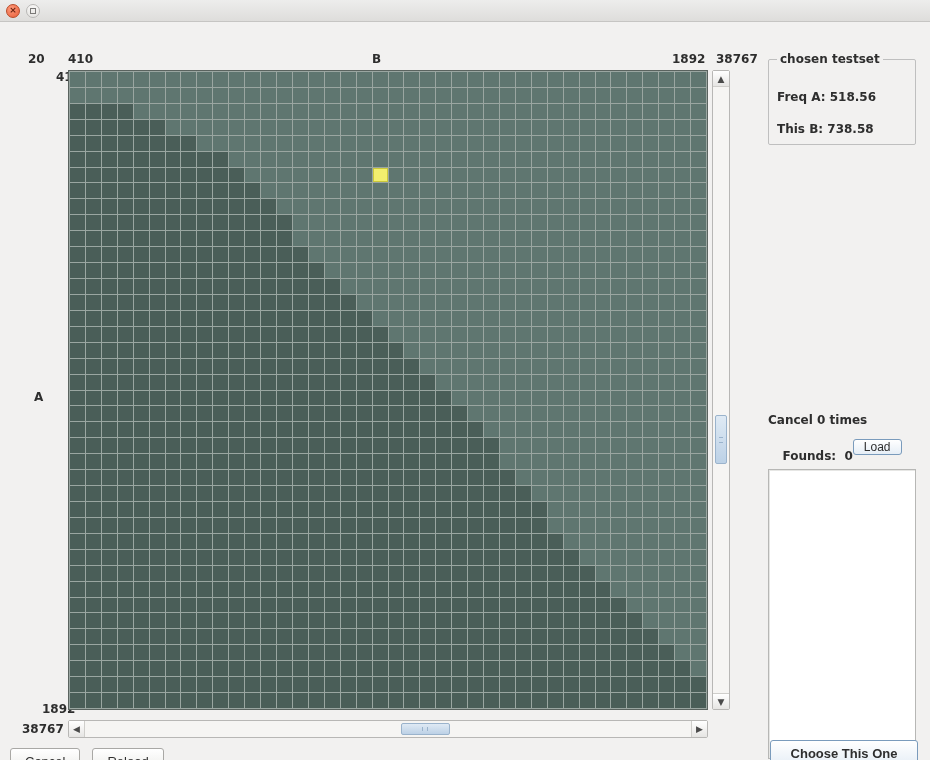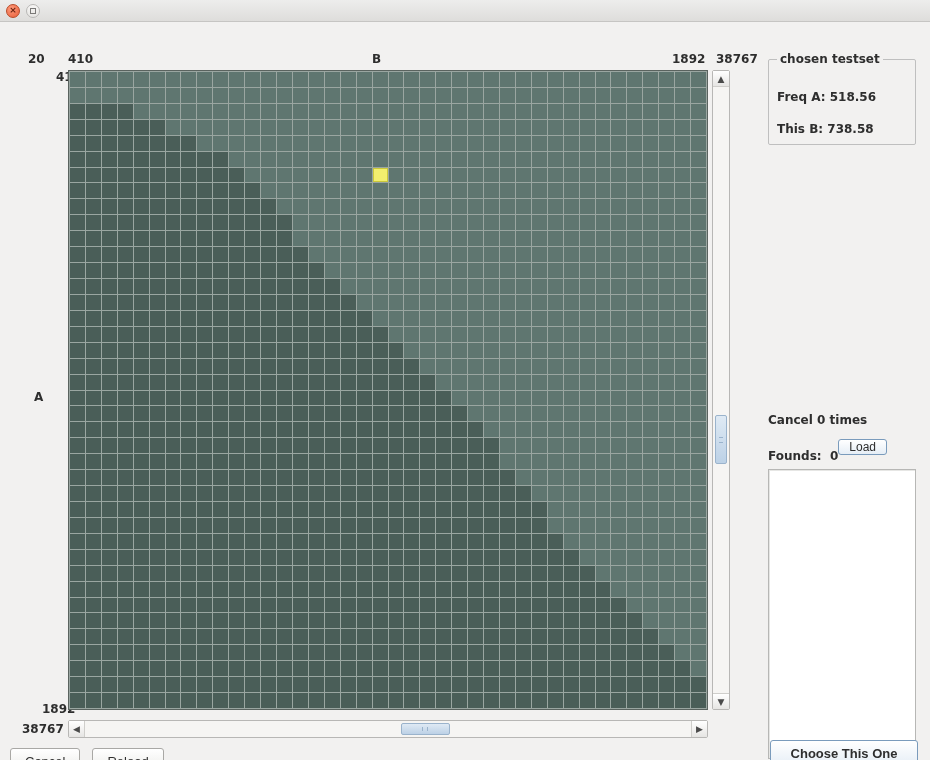--- a/index.html
+++ b/index.html
@@ -172,21 +172,21 @@
     border: 1px solid #bfbfbf;
     border-radius: 2px;
     padding: 6px 8px 8px 8px;
     background: #f2f1f0;
   }
   fieldset.group legend {
     font-size: 12px; font-weight: bold; padding: 0 3px;
   }
   .kv { font-weight: bold; font-size: 12px; margin-top: 18px; }
   .side-mid { margin-top: 268px; }
-  .side-row { display:flex; align-items:center; justify-content:flex-start; margin-top:4px; }
+  .side-row { display:flex; align-items:center; justify-content:center; margin-top:4px; }
   .listbox {
     margin-top: 6px;
     width: 100%; height: 290px;
     background: #ffffff;
     border: 1px solid #b7b7b5;
     box-shadow: inset 1px 1px 0 #e6e6e4;
   }
   .choose-wrap {
     position:absolute; left:770px; top:718px;
     width:148px;

